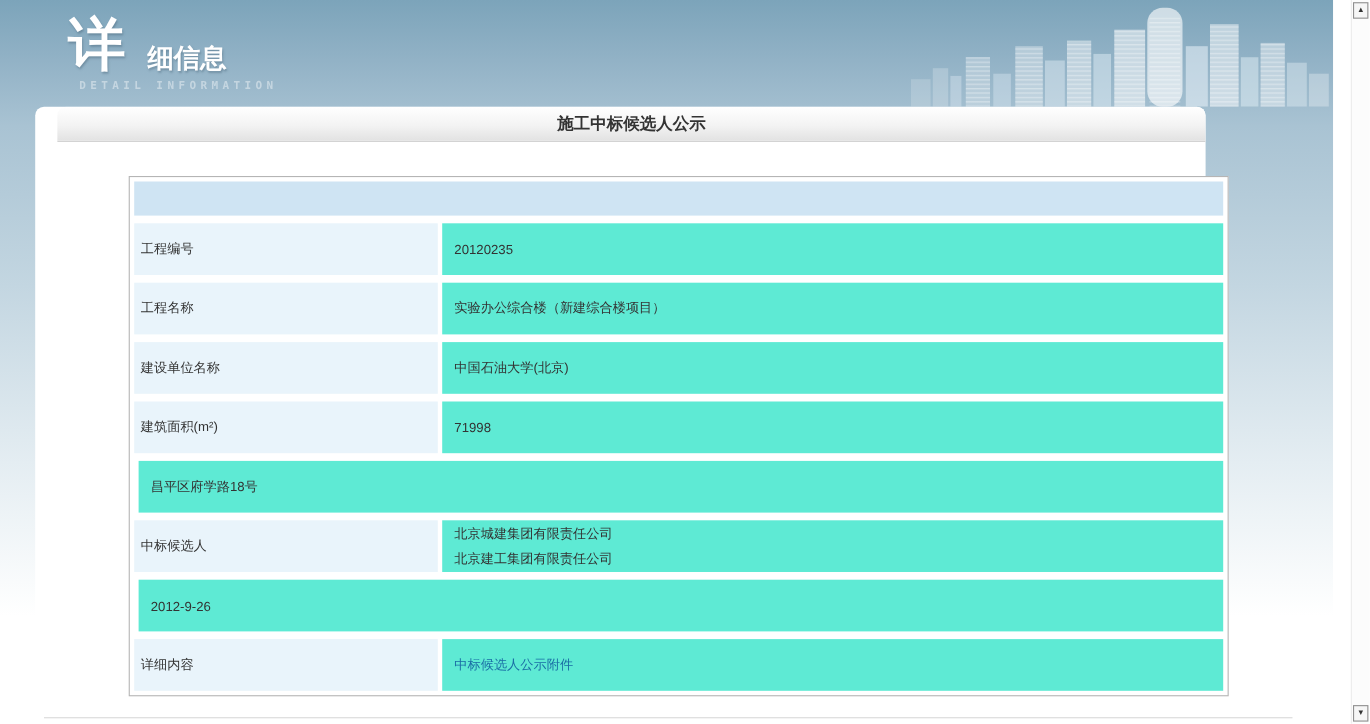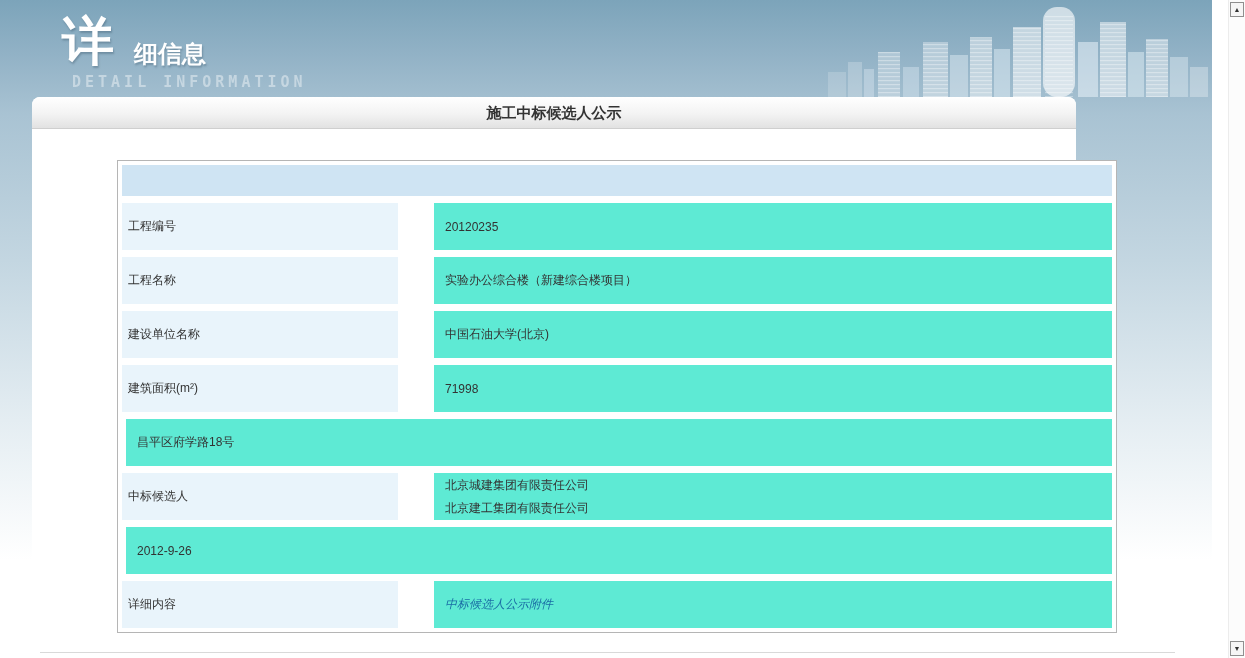--- a/index.html
+++ b/index.html
@@ -24,57 +24,57 @@
 
   
   #logo { position: absolute; left: 62px; top: 14px; color: #fff; }
   #logo .logo-line { display: flex; align-items: flex-end; }
   #logo .big  { font-size: 52px; font-weight: bold; line-height: 1.05;
                 text-shadow: 1px 2px 2px rgba(70,100,120,0.45); }
   #logo .small{ font-size: 24px; font-weight: bold; line-height: 1.2; margin-left: 20px;
                 text-shadow: 1px 2px 2px rgba(70,100,120,0.45); }
   #logo .sub  { margin-top: 4px; margin-left: 10px;
                 font-family: "DejaVu Sans Mono", monospace;
-                font-size: 15px; font-weight: bold; letter-spacing: 4px;
+                font-size: 10px; font-weight: bold; letter-spacing: 4px;
                 color: rgba(255,255,255,0.42); }
 
   
   #panel {
     position: absolute; left: 32px; top: 97px; width: 1044px; height: 561px;
-    background: #ffffff; border-radius: 8px 8px 0 0;
+    background: #ffffff; border-radius: 8px 8px 0 0; padding-left: 20px;
   }
   #titlebar {
     height: 31px; line-height: 31px;
     border-radius: 8px 8px 0 0;
     background: linear-gradient(to bottom, #ffffff, #f3f3f3 55%, #e2e2e2);
     border-bottom: 1px solid #cfcfcf;
     text-align: center; font-size: 15px; font-weight: bold; color: #333;
   }
 
   
   #detail-table {
     position: absolute; left: 85px; top: 63px; width: 1000px;
     box-sizing: border-box; border: 1px solid #b5b5b5;
     background: #ffffff; padding: 4px;
   }
   .band { height: 31px; background: #cfe4f3; margin-bottom: 7px; }
-  .trow { display: flex; margin-bottom: 7px; gap: 32px; }
+  .trow { display: flex; margin-bottom: 7px; }
   .trow:last-child { margin-bottom: 0; }
   .cell-label {
     width: 276px; box-sizing: border-box; min-height: 47px;
     background: #e9f4fb; display: flex; align-items: center;
     padding-left: 6px; font-size: 12px; color: #333;
   }
   .cell-value {
     flex: 1; margin-left: 4px; box-sizing: border-box; min-height: 47px;
     background: #5eead4; display: flex; flex-direction: column; justify-content: center;
     padding-left: 11px; font-size: 12px; color: #333;
   }
   .val-line { line-height: 23px; }
-  .val-link { color: #1a6ea5; text-decoration: none; font-size: 12px; font-style: italic; }
+  .val-link { color: #1a6ea5; text-decoration: none; font-size: 12px; }
 
   
   #bottom-line {
     position: absolute; left: 40px; top: 652px; width: 1135px; height: 1px;
     background: #d9d9d9;
   }
 
   
   #gutter { position: absolute; left: 1212px; top: 0; width: 16px; height: 658px; background: #ffffff; }
   #scrollbar {

